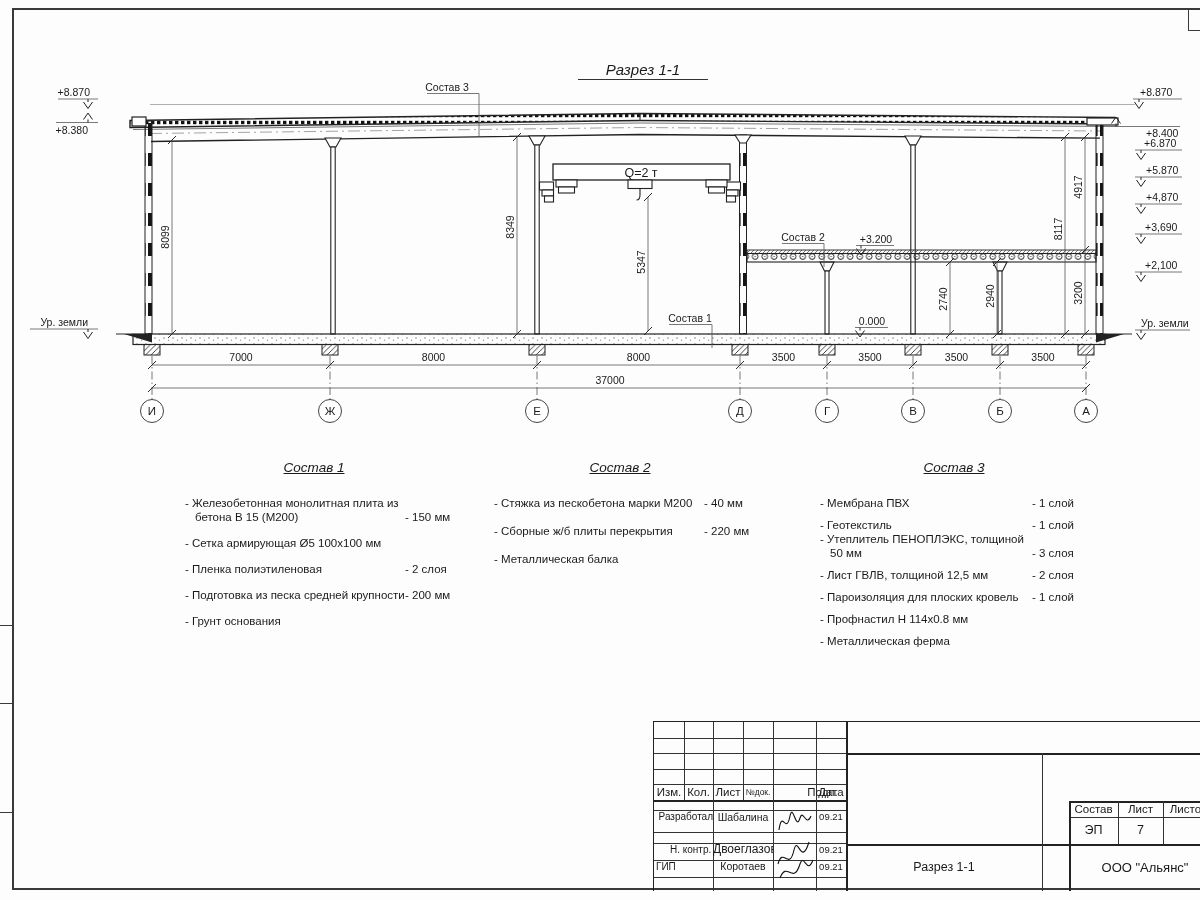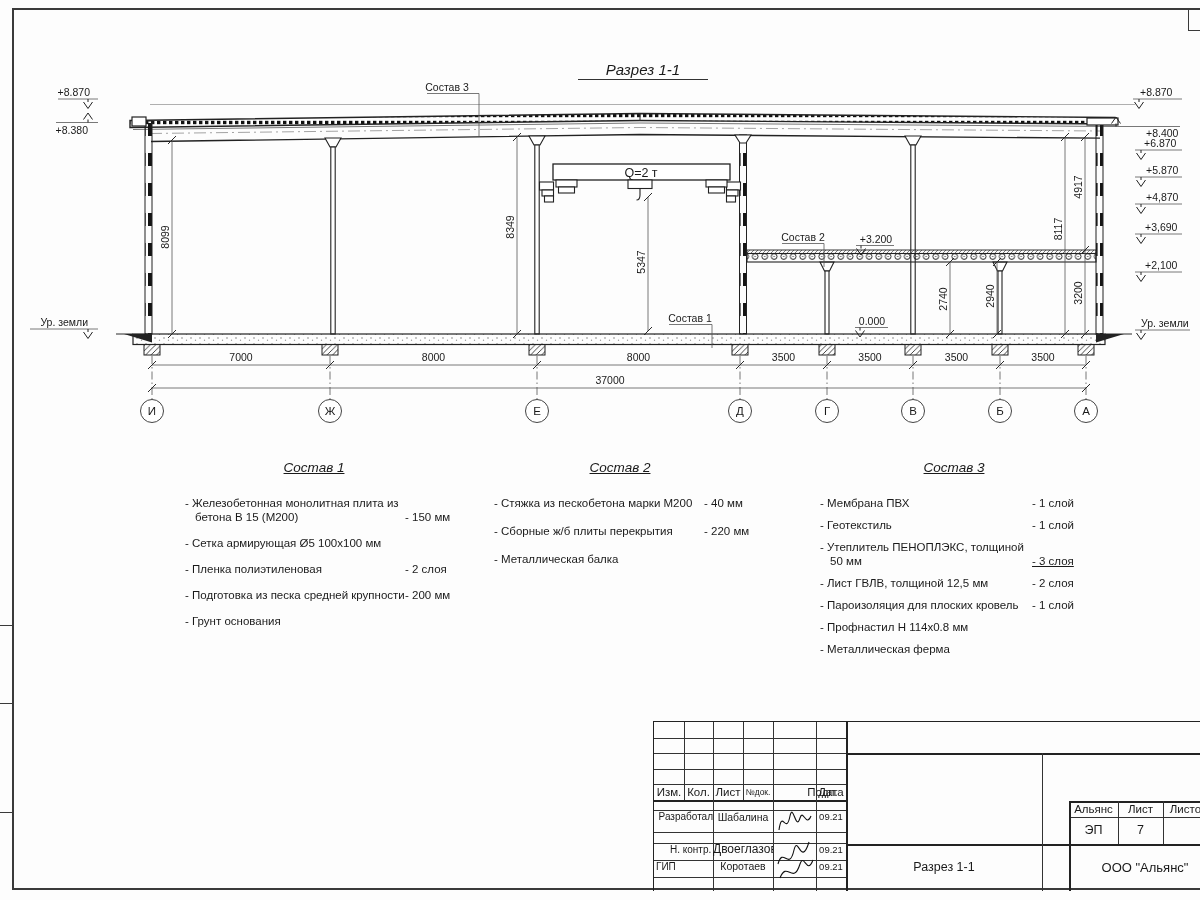--- a/index.html
+++ b/index.html
@@ -332,22 +332,22 @@
       </div>
       <div class="comp" style="left: 494px; top: 461px; width: 252px;">
         <div class="comp-title">Состав 2</div>
         <div class="crow" style="margin-bottom: 14px;"><span class="cname" style="width: 200px;">- Стяжка из пескобетона марки М200</span><span class="cval" style="left: 210px;">- 40 мм</span></div>
         <div class="crow" style="margin-bottom: 14px;"><span class="cname" style="width: 200px;">- Сборные ж/б плиты перекрытия</span><span class="cval" style="left: 210px;">- 220 мм</span></div>
         <div class="crow" style="margin-bottom: 14px;"><span class="cname" style="width: 200px;">- Металлическая балка</span></div>
       </div>
       <div class="comp" style="left: 820px; top: 461px; width: 268px;">
         <div class="comp-title">Состав 3</div>
         <div class="crow" style="margin-bottom: 8px;"><span class="cname" style="width: 202px;">- Мембрана ПВХ</span><span class="cval" style="left: 212px;">- 1 слой</span></div>
-        <div class="crow" style="margin-bottom: 8px; text-decoration: underline;"><span class="cname" style="width: 202px;">- Геотекстиль</span><span class="cval" style="left: 212px;">- 1 слой</span></div>
-        <div class="crow" style="margin-bottom: 8px;"><span class="cname" style="width: 202px;">- Утеплитель ПЕНОПЛЭКС, толщиной 50 мм</span><span class="cval" style="left: 212px; text-decoration: underline;">- 3 слоя</span></div>
+        <div class="crow" style="margin-bottom: 0; text-decoration: underline;"><span class="cname" style="width: 202px;">- Геотекстиль</span><span class="cval" style="left: 212px;">- 1 слой</span></div>
+        <div class="crow" style="margin-bottom: 8px;"><span class="cname" style="width: 202px;">- Утеплитель ПЕНОПЛЭКС, толщиной 50 мм</span><span class="cval" style="left: 212px;">- 3 слоя</span></div>
         <div class="crow" style="margin-bottom: 8px;"><span class="cname" style="width: 202px;">- Лист ГВЛВ, толщиной 12,5 мм</span><span class="cval" style="left: 212px;">- 2 слоя</span></div>
         <div class="crow" style="margin-bottom: 8px;"><span class="cname" style="width: 202px;">- Пароизоляция для плоских кровель</span><span class="cval" style="left: 212px;">- 1 слой</span></div>
         <div class="crow" style="margin-bottom: 8px;"><span class="cname" style="width: 202px;">- Профнастил Н 114х0.8 мм</span></div>
         <div class="crow" style="margin-bottom: 8px;"><span class="cname" style="width: 202px;">- Металлическая ферма</span></div>
       </div>
     </div>
 
 <div id="tblock">
   <div id="tb-lines">
         <div class="hl" style="top: 16px; left: 0px; width: 192px;"></div>
@@ -368,21 +368,21 @@
         <div class="vl" style="left: 59px; top: 0px; height: 169px;"></div>
         <div class="vl" style="left: 89px; top: 0px; height: 78px;"></div>
         <div class="vl" style="left: 119px; top: 0px; height: 169px;"></div>
         <div class="vl" style="left: 162px; top: 0px; height: 169px;"></div>
         <div class="vl vv" style="left: 192px; top: 0px; height: 169px;"></div>
         <div class="vl" style="left: 388px; top: 31px; height: 138px;"></div>
         <div class="vl vv" style="left: 415px; top: 79px; height: 90px;"></div>
         <div class="vl" style="left: 464px; top: 79px; height: 43px;"></div>
         <div class="vl" style="left: 509px; top: 79px; height: 43px;"></div>
       </div>
-  <div class="tb-cell" style="left:415px;top:79px;width:49px;height:16px;line-height:16px;font-size:11.5px;">Альянс</div>
+  <div class="tb-cell" style="left:415px;top:79px;width:49px;height:16px;line-height:16px;font-size:11.5px;">Состав</div>
   <div class="tb-cell" style="left:464px;top:79px;width:45px;height:16px;line-height:16px;font-size:11.5px;">Лист</div>
   <div class="tb-cell" style="left:509px;top:79px;width:51px;height:16px;line-height:16px;font-size:11.5px;">Листов</div>
   <div class="tb-cell" style="left:415px;top:95px;width:49px;height:27px;line-height:27px;font-size:12.5px;">ЭП</div>
   <div class="tb-cell" style="left:464px;top:95px;width:45px;height:27px;line-height:27px;font-size:12.5px;">7</div>
   <div class="tb-cell" style="left:192px;top:122px;width:196px;height:47px;line-height:47px;font-size:12.5px;">Разрез 1-1</div>
   <div class="tb-cell" style="left:415px;top:122px;width:152px;height:47px;line-height:47px;font-size:13px;">ООО "Альянс"</div>
   <svg id="tb-sign-svg" width="43" height="89" viewBox="0 0 43 89">
     <path d="M6,28 C9,6 13,34 17,14 C20,0 23,30 27,16 C30,6 33,26 38,14" fill="none" stroke="#111" stroke-width="1.1"></path>
     <path d="M5,62 C10,44 16,70 21,48 C25,32 28,66 36,40 M7,76 C14,58 20,84 27,62 C31,50 34,74 40,58" fill="none" stroke="#111" stroke-width="1.1"></path>
   </svg>

